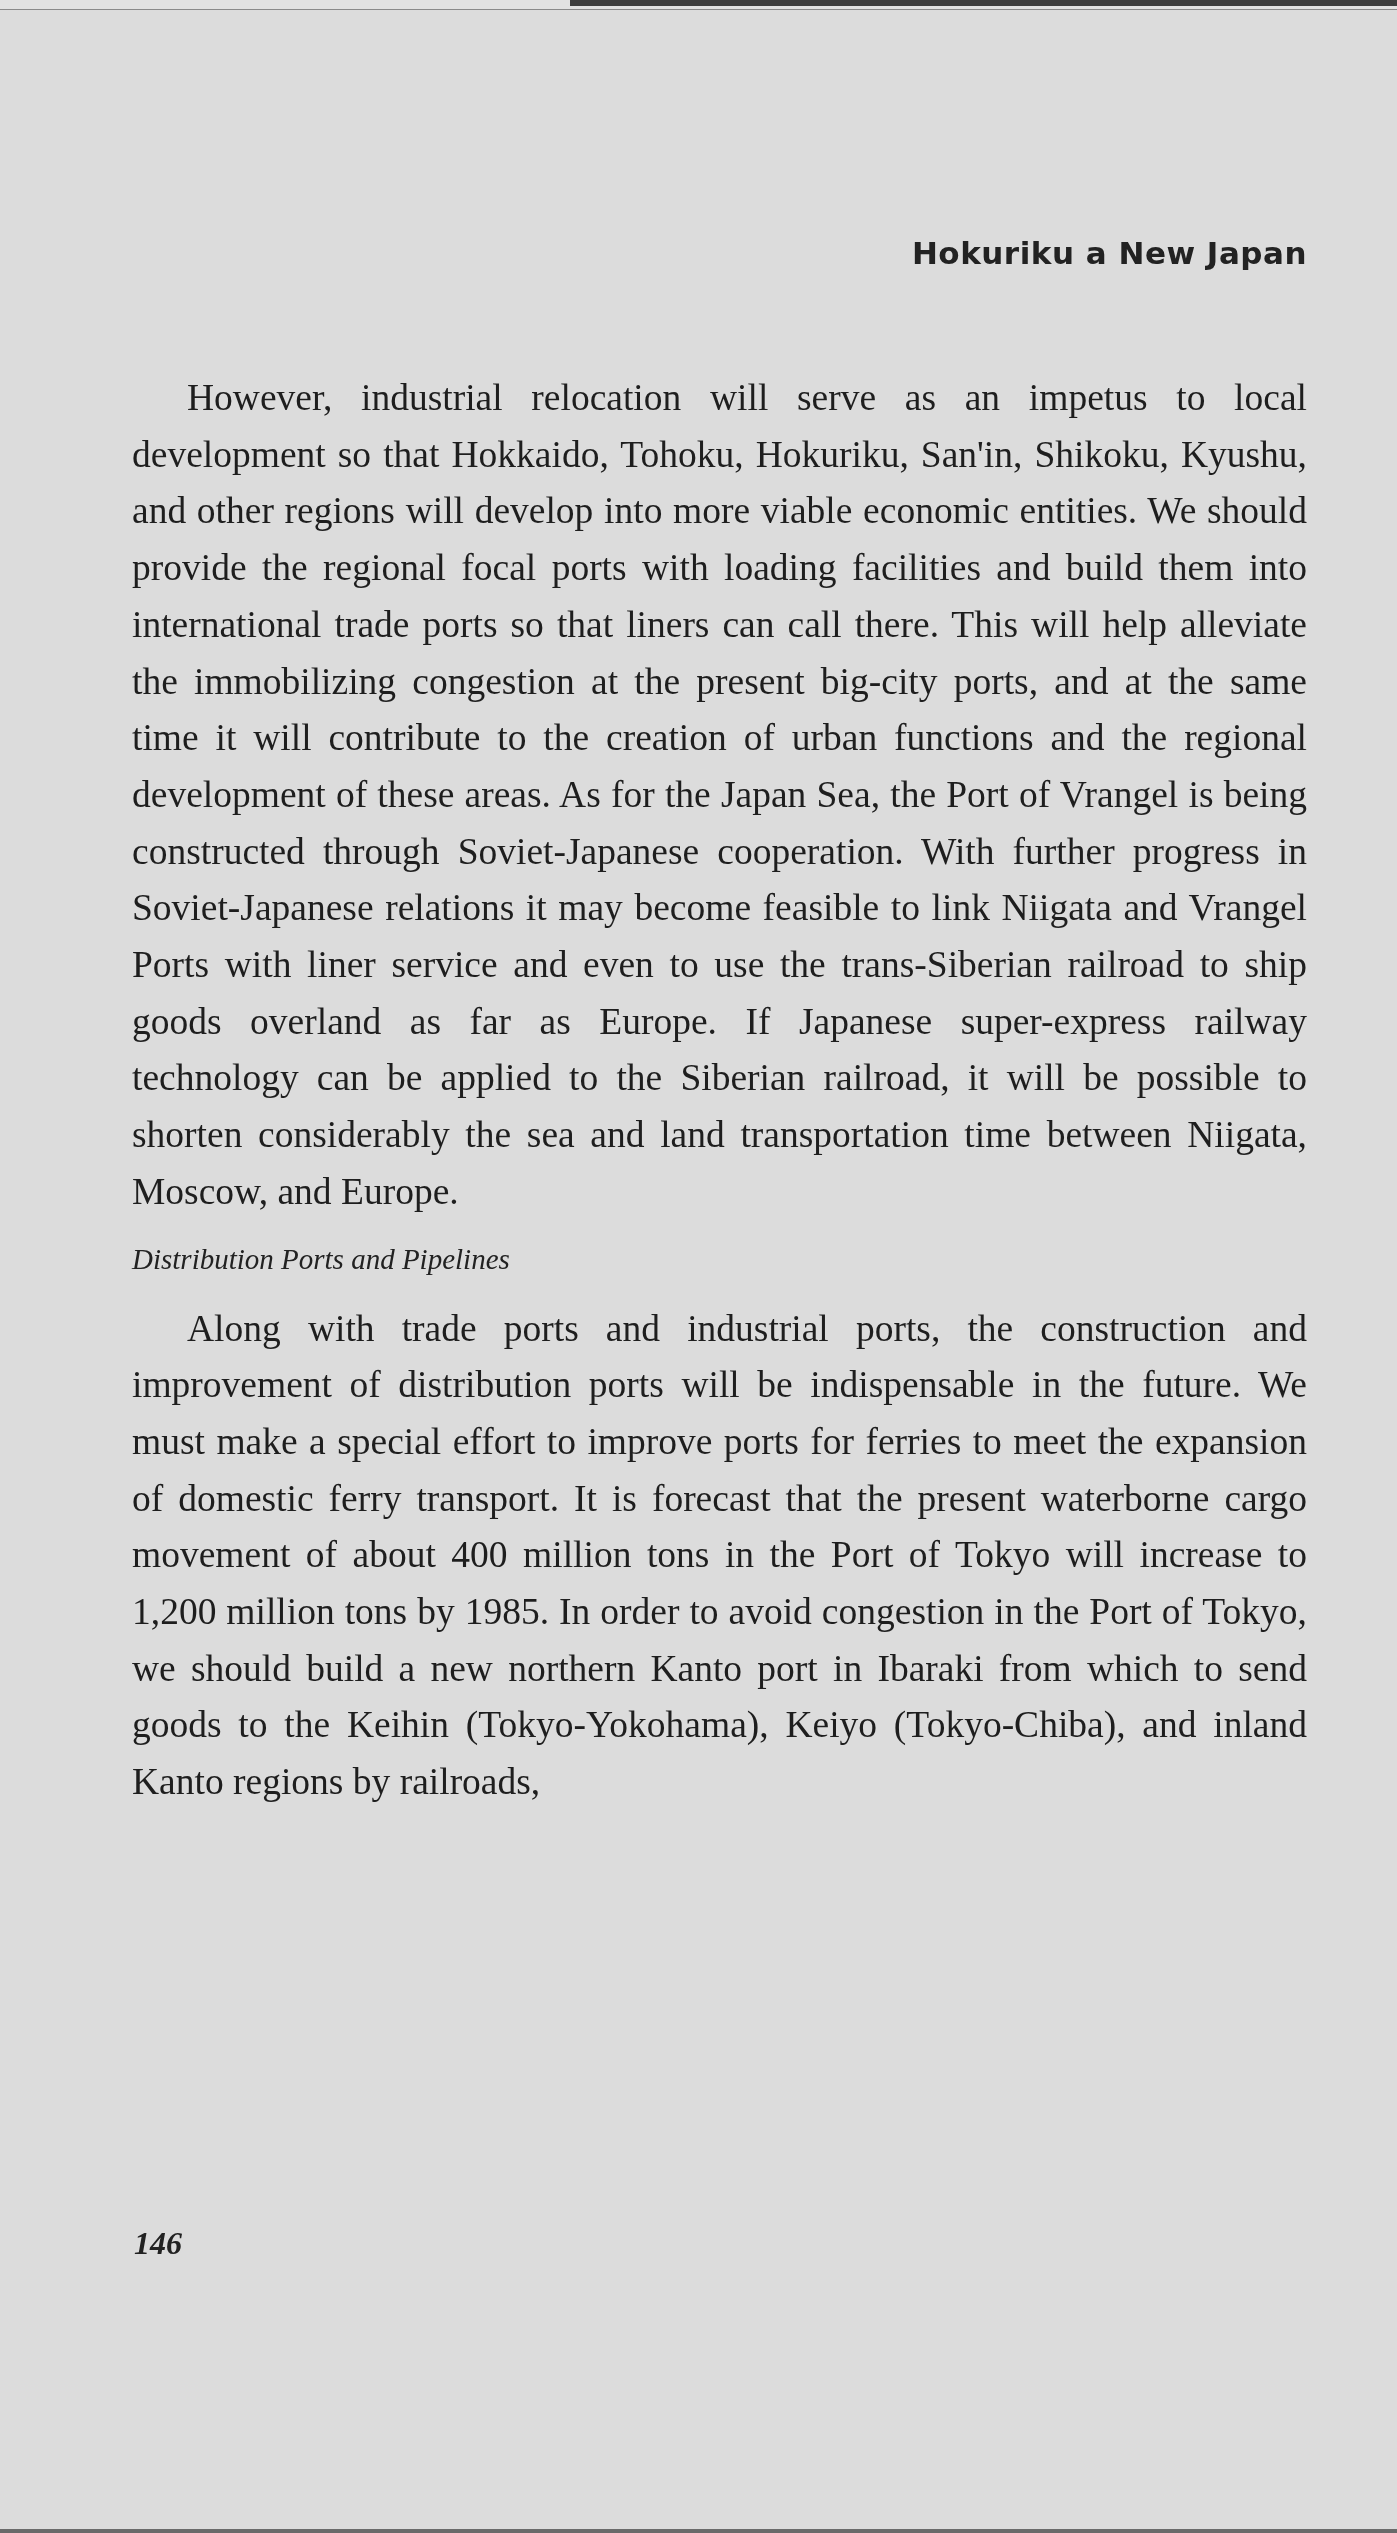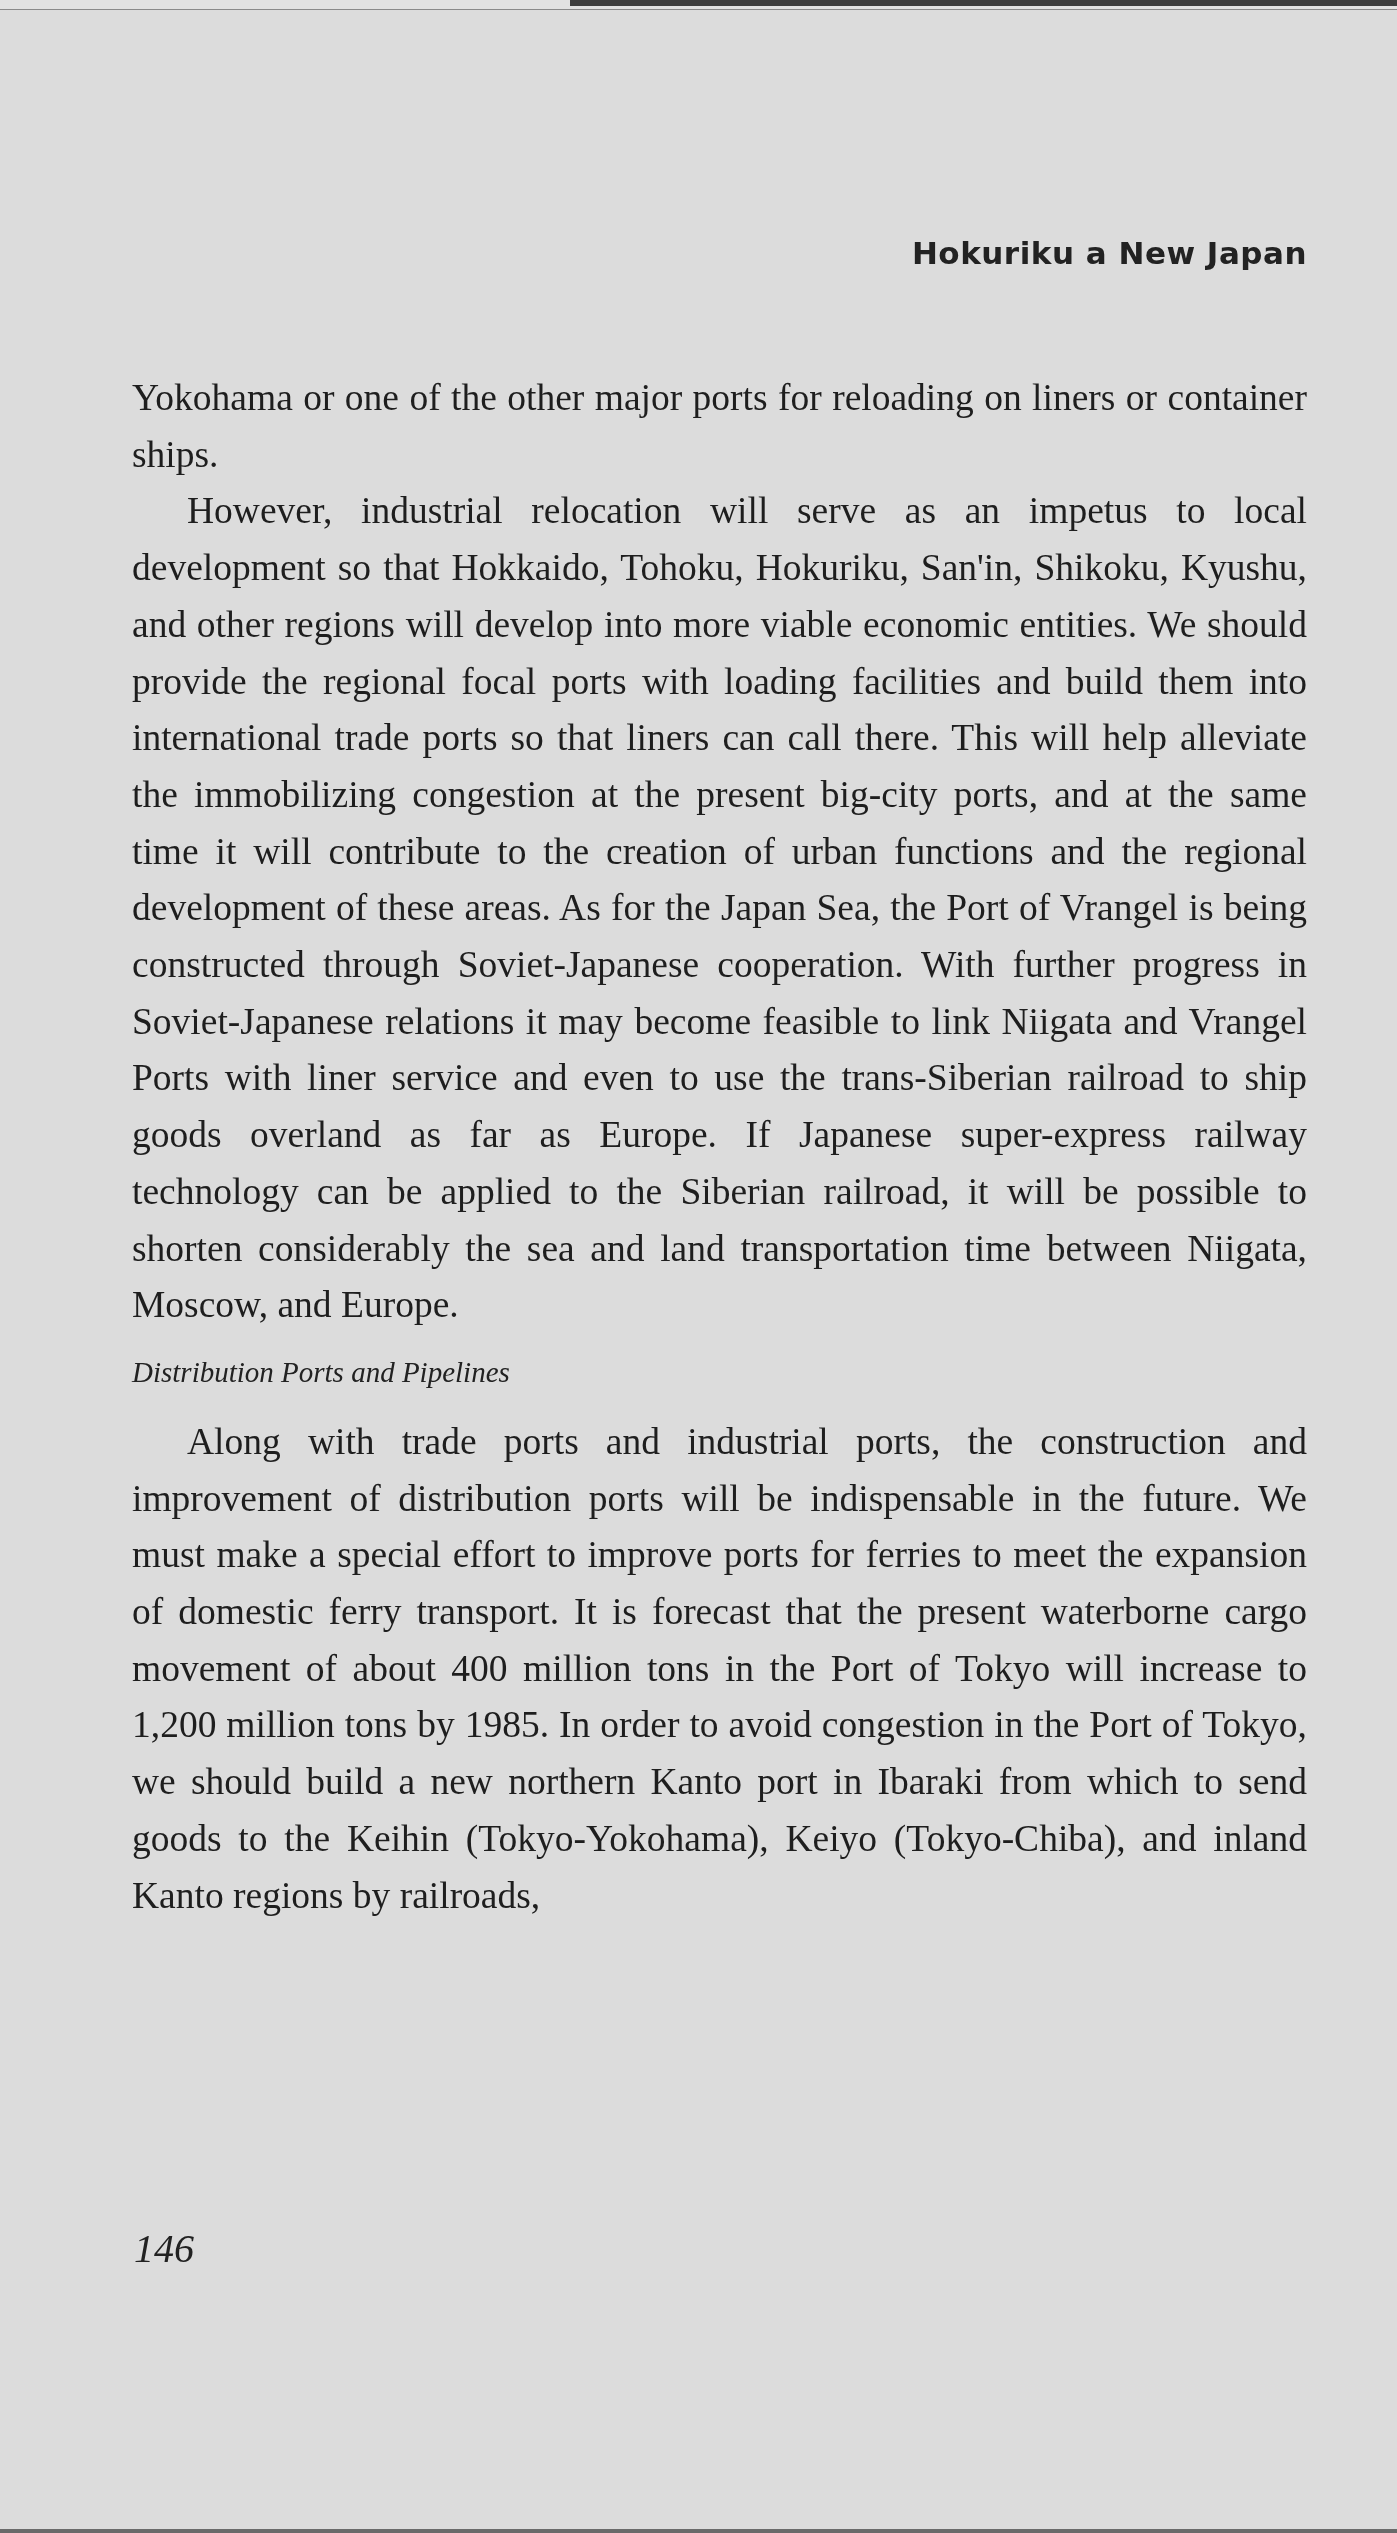--- a/index.html
+++ b/index.html
@@ -33,36 +33,35 @@
   .indent { text-indent: 55px; }
   .subhead {
     font-family: Liberation Serif, serif;
     font-style: italic; font-size: 29px;
     margin: 10px 0 14px 0 !important; line-height: 56px;
     color: #222;
   }
   .page-number {
     position: absolute; left: 134px; top: 2225px;
     font-family: "Liberation Serif", "DejaVu Serif", serif;
-    font-style: italic; font-size: 40px; color: #222;
+    font-style: italic; font-size: 32px; color: #222; font-weight: bold;
   }
   .bottom-line {
     position: absolute; left: 0; bottom: 0; width: 1397px; height: 4px;
     background: #6a6a6a;
   }
 </style>
 </head>
 <body>
 
 <div class="top-strip"></div>
 <div class="top-dark"></div>
 
 <div class="header">Hokuriku a New Japan</div>
 
 <div class="body-text">
-  <p>Yokohama or one of the other major ports for reloading on liners or container ships.</p>
   <p class="indent">However, industrial relocation will serve as an impetus to local development so that Hokkaido, Tohoku, Hokuriku, San'in, Shikoku, Kyushu, and other regions will develop into more viable economic entities. We should provide the regional focal ports with loading facilities and build them into international trade ports so that liners can call there. This will help alleviate the immobilizing congestion at the present big-city ports, and at the same time it will contribute to the creation of urban functions and the regional development of these areas. As for the Japan Sea, the Port of Vrangel is being constructed through Soviet-Japanese cooperation. With further progress in Soviet-Japanese relations it may become feasible to link Niigata and Vrangel Ports with liner service and even to use the trans-Siberian railroad to ship goods overland as far as Europe. If Japanese super-express railway technology can be applied to the Siberian railroad, it will be possible to shorten considerably the sea and land transportation time between Niigata, Moscow, and Europe.</p>
   <p class="subhead">Distribution Ports and Pipelines</p>
   <p class="indent">Along with trade ports and industrial ports, the construction and improvement of distribution ports will be indispensable in the future. We must make a special effort to improve ports for ferries to meet the expansion of domestic ferry transport. It is forecast that the present waterborne cargo movement of about 400 million tons in the Port of Tokyo will increase to 1,200 million tons by 1985. In order to avoid congestion in the Port of Tokyo, we should build a new northern Kanto port in Ibaraki from which to send goods to the Keihin (Tokyo-Yokohama), Keiyo (Tokyo-Chiba), and inland Kanto regions by railroads,</p>
 </div>
 
 <div class="page-number">146</div>
 <div class="bottom-line"></div>
 
 </body></html>

